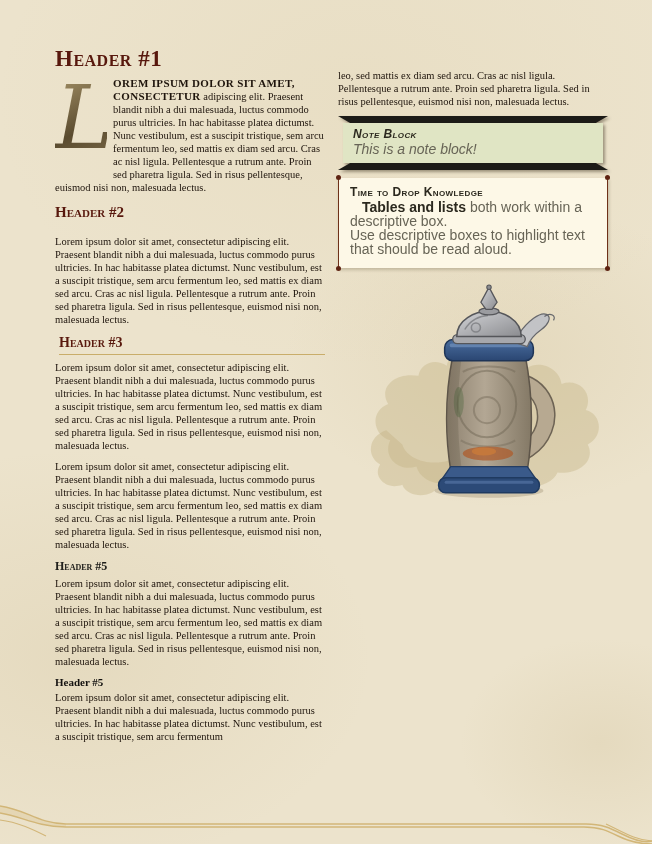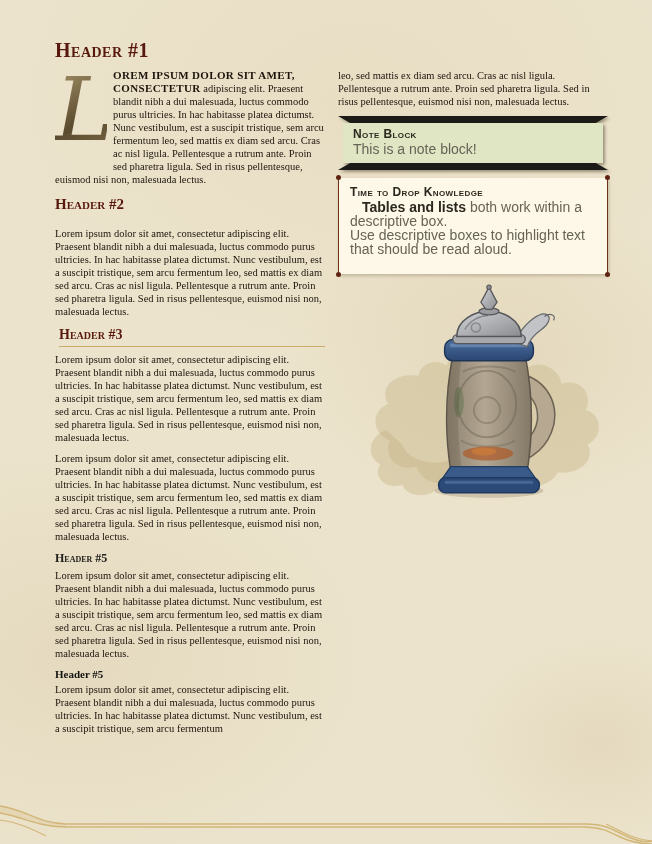--- a/index.html
+++ b/index.html
@@ -19,21 +19,21 @@
   .columns{
     position:absolute;left:55px;top:38px;width:553px;
     display:flex;gap:13px;
   }
   .col{width:270px;}
   .col-right{padding-top:31px;}
 
   p.body{font-size:10.5px;line-height:13px;margin:0 0 8px 0;text-align:left;}
 
   h1,h2,h3,h4,h5,h6{font-variant:small-caps;margin:0;font-weight:700;}
-  .h1{font-size:20px;line-height:25px;color:#58180D;margin:0 0 6px 0;letter-spacing:.5px;}
+  .h1{font-size:23px;line-height:25px;color:#58180D;margin:8px 0 6px 0;letter-spacing:.5px;}
   .h2{font-size:15px;line-height:20px;color:#58180D;margin:4px 0 13px 0;}
   .h3{font-size:14px;line-height:17px;color:#58180D;margin:6px 0 6px 4px;
       border-bottom:1.5px solid #c9ad6a;padding-bottom:3px;}
   .h4{font-size:12.5px;line-height:15px;color:#58180D;margin:5px 0 2px 0;}
   .h5{font-size:12px;line-height:15px;color:#21201c;margin:7px 0 3px 0;}
   .h6{font-size:11px;line-height:13px;color:#141210;margin:7px 0 2px 0;
       font-variant:normal;font-weight:700;}
 
   .dropcap{
     float:left;
@@ -49,38 +49,39 @@
   .lead-caps{font-size:11px;letter-spacing:.35px;font-weight:700;}
 
   
   .note{margin:0 0 8px 0;filter:drop-shadow(2px 2px 1.5px rgba(60,48,28,.45));}
   .note-bar{display:block;width:100%;height:7px;}
   .note-bar polygon{fill:#1c1b17;}
   .note-inner{
     background:#e0e5c4;
     margin:0 5px;
     padding:4px 10px 7px 10px;
+    font-style:italic;
   }
   .panel-title{
     font-family:"Liberation Sans", sans-serif;
     font-variant:small-caps;font-weight:700;
     font-size:12px;line-height:15px;color:#2b281e;letter-spacing:.4px;
   }
   .panel-text{
     font-family:"Liberation Sans", sans-serif;
     font-size:14px;line-height:14px;color:#676456;margin:0;
   }
 
   
   .descbox{
     position:relative;
     background:#fdf8e7;
     border-left:1.5px solid #6e3018;
     border-right:1.5px solid #6e3018;
-    padding:7px 11px 18px 11px;
+    padding:7px 11px 12px 11px;
     margin:0 0 18px 0;
     box-shadow:1px 2px 3px rgba(80,62,34,.25);
   }
   .corner-dot{
     position:absolute;width:5px;height:5px;border-radius:50%;
     background:#5e2312;
   }
   .dot-tl{top:-3px;left:-3px;}
   .dot-tr{top:-3px;right:-3px;}
   .dot-bl{bottom:-3px;left:-3px;}

